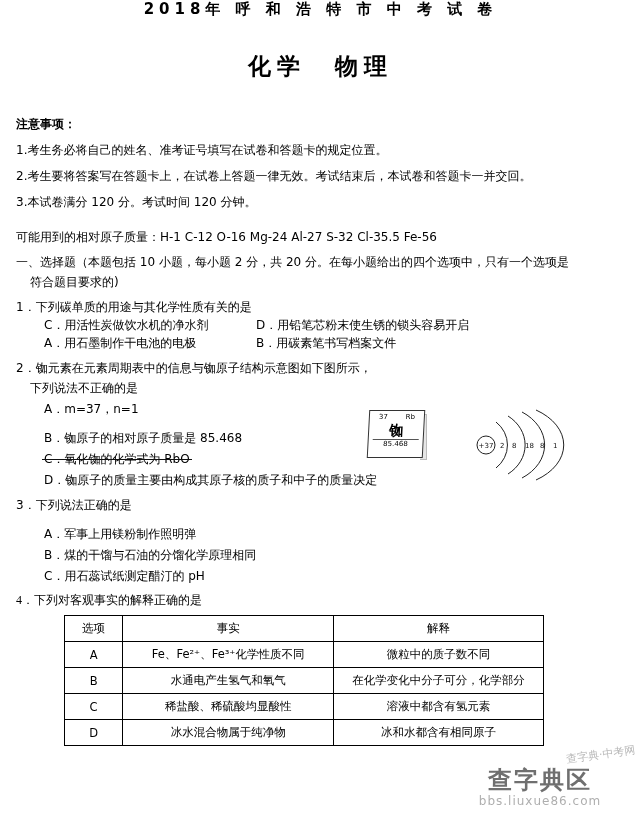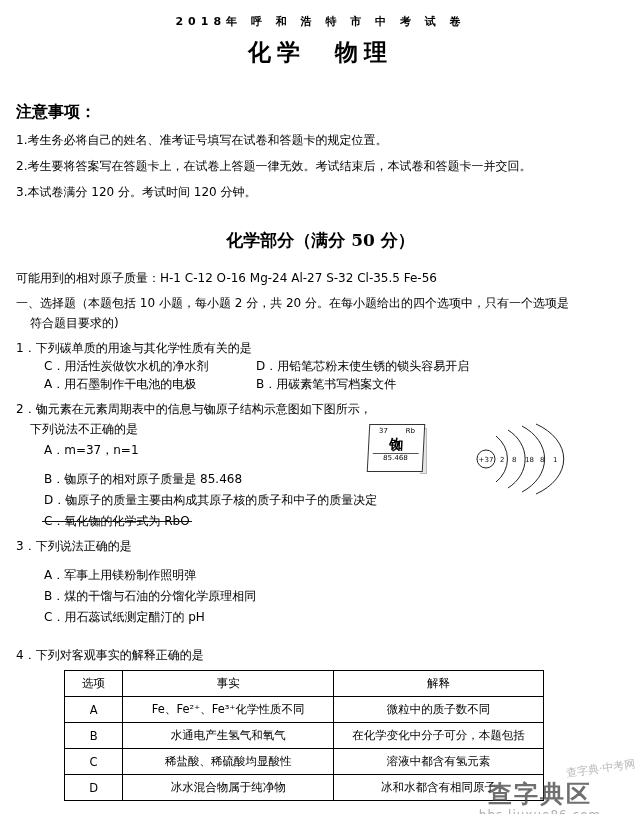--- a/index.html
+++ b/index.html
@@ -17,36 +17,35 @@
   }
   .page {
     position: relative;
     width: 641px;
     height: 814px;
     padding: 0;
     box-sizing: border-box;
   }
   .doc-title {
     text-align: center;
-    font-size: 11px;
+    font-size: 15px;
     font-weight: bold;
     letter-spacing: 5px;
-    margin-top: 14px;
     font-family: "DejaVu Sans", "Liberation Sans", sans-serif;
   }
   .doc-subject {
     text-align: center;
     font-size: 23px;
     font-weight: bold;
     letter-spacing: 6px;
-    margin-top: 8px;
+    margin-top: 32px;
     font-family: Liberation Serif, serif;
   }
   .notice-head {
-    font-size: 16px;
+    font-size: 12px;
     font-weight: bold;
     margin-top: 34px;
     margin-left: 16px;
   }
   .notice-item {
     font-size: 12px;
     margin-top: 9px;
     margin-left: 16px;
   }
   .section-title {
@@ -223,21 +222,20 @@
 
   <div class="doc-title">2018年 呼 和 浩 特 市 中 考 试 卷</div>
 
   <div class="doc-subject">化学　物理</div>
 
   <div class="notice-head">注意事项：</div>
   <div class="notice-item">1.考生务必将自己的姓名、准考证号填写在试卷和答题卡的规定位置。</div>
   <div class="notice-item">2.考生要将答案写在答题卡上，在试卷上答题一律无效。考试结束后，本试卷和答题卡一并交回。</div>
   <div class="notice-item">3.本试卷满分 120 分。考试时间 120 分钟。</div>
 
-  <div class="section-title">化学部分（满分 50 分）</div>
 
   <div class="mass-line">可能用到的相对原子质量：H-1  C-12  O-16  Mg-24  Al-27  S-32  Cl-35.5  Fe-56</div>
 
   <div class="q-block">一、选择题（本题包括 10 小题，每小题 2 分，共 20 分。在每小题给出的四个选项中，只有一个选项是</div>
   <div class="q-block q-indent1" style="margin-top:2px;">符合题目要求的)</div>
 
   <div class="q-block">
     <span>1．</span><span>下列碳单质的用途与其化学性质有关的是</span>
   </div>
   <div class="opt-row">
@@ -248,22 +246,22 @@
     <span class="opt-a">A．用石墨制作干电池的电极</span>
     <span class="opt-b">B．用碳素笔书写档案文件</span>
   </div>
 
   <div class="q-block">
     <span>2．</span><span>铷元素在元素周期表中的信息与铷原子结构示意图如下图所示，</span>
   </div>
   <div class="q-block q-indent1" style="margin-top:2px;">下列说法不正确的是</div>
   <div class="q-block q-indent2" style="margin-top:3px;">A．m=37，n=1</div>
   <div class="q-block q-indent2" style="margin-top:11px;">B．铷原子的相对原子质量是 85.468</div>
+  <div class="q-block q-indent2" style="margin-top:3px;"><span class="strike">C．氧化铷的化学式为 RbO</span></div>
   <div class="q-block q-indent2" style="margin-top:3px;">D．铷原子的质量主要由构成其原子核的质子和中子的质量决定</div>
-  <div class="q-block q-indent2" style="margin-top:3px;"><span class="strike">C．氧化铷的化学式为 RbO</span></div>
 
   <div class="rb-figure">
     <div class="rb-box-shadow"></div>
     <div class="rb-box">
       <div class="rb-top">
         <span>37</span>
         <span>Rb</span>
       </div>
       <div class="rb-sym">铷</div>
       <div class="rb-mass">85.468</div>
@@ -288,41 +286,41 @@
     </div>
   </div>
 
   <div class="q-block">
     <span>3．</span><span>下列说法正确的是</span>
   </div>
   <div class="q-block q-indent2" style="margin-top:11px;">A．军事上用镁粉制作照明弹</div>
   <div class="q-block q-indent2" style="margin-top:3px;">B．煤的干馏与石油的分馏化学原理相同</div>
   <div class="q-block q-indent2" style="margin-top:3px;">C．用石蕊试纸测定醋汀的 pH</div>
 
-  <div class="q-block" style="margin-top:20px;">
+  <div class="q-block" style="margin-top:6px;font-family:Liberation Serif, serif;">
     <span>4．</span><span>下列对客观事实的解释正确的是</span>
   </div>
 
   <div class="tbl-wrap">
     <table class="qtable">
       <tbody>
           <tr class="hdr">
         <td class="col-opt">选项</td>
         <td class="col-fact">事实</td>
         <td class="col-expl">解释</td>
       </tr>
       <tr>
         <td>A</td>
         <td class="fact">Fe、Fe²⁺、Fe³⁺化学性质不同</td>
         <td class="expl">微粒中的质子数不同</td>
       </tr>
       <tr>
         <td>B</td>
         <td class="fact">水通电产生氢气和氧气</td>
-        <td class="expl">在化学变化中分子可分，本题包括</td>
+        <td class="expl">在化学变化中分子可分，化学部分</td>
       </tr>
       <tr>
         <td>C</td>
         <td class="fact">稀盐酸、稀硫酸均显酸性</td>
         <td class="expl">溶液中都含有氢元素</td>
       </tr>
       <tr>
         <td>D</td>
         <td class="fact">冰水混合物属于纯净物</td>
         <td class="expl">冰和水都含有相同原子</td>

